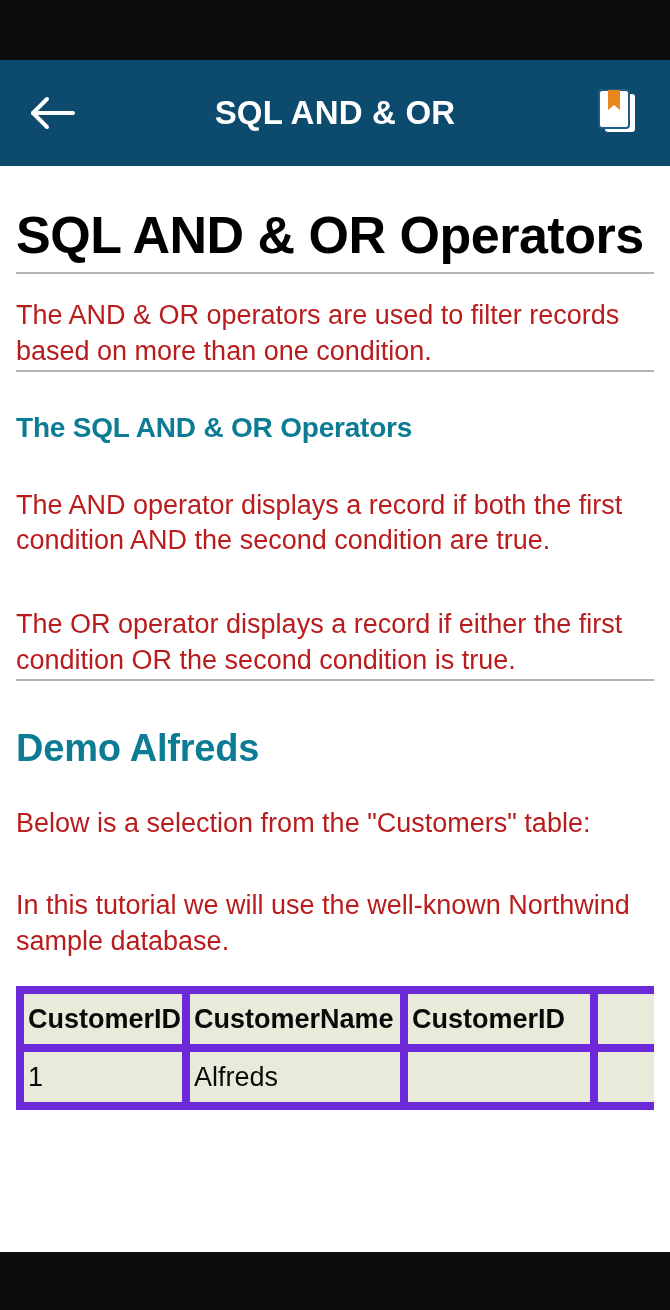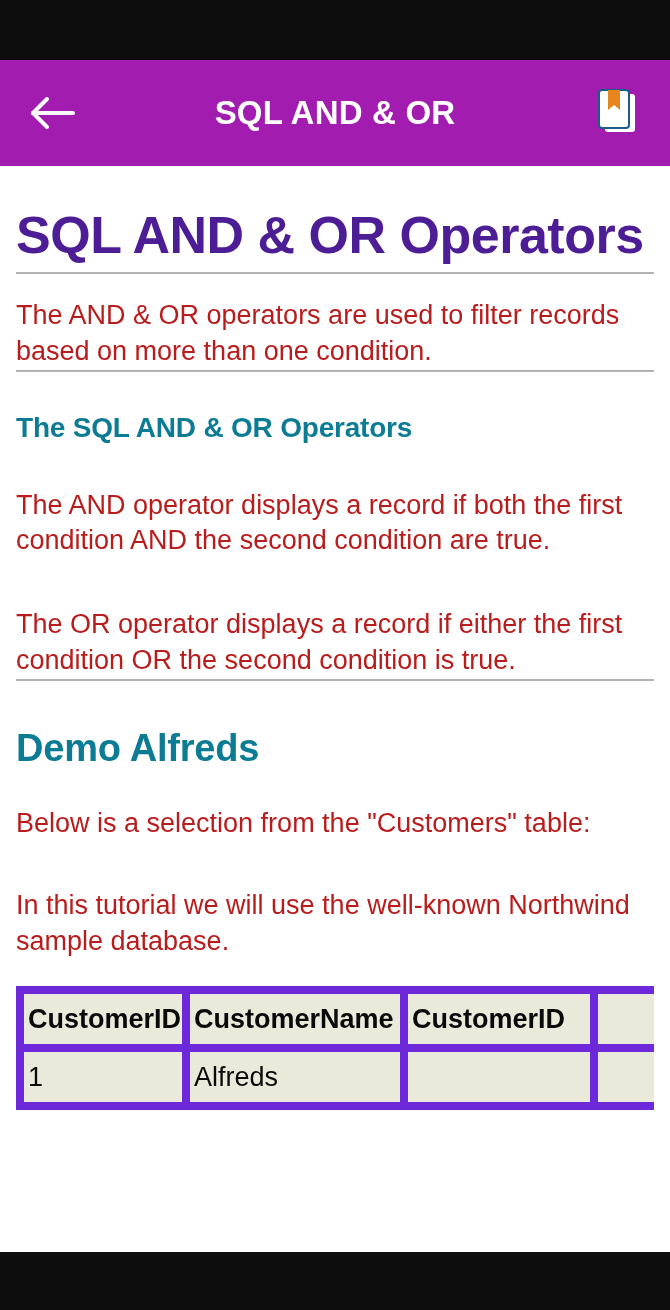--- a/index.html
+++ b/index.html
@@ -25,21 +25,21 @@
   .status-bar {
     height: 60px;
     background: #0d0d0d;
     flex: 0 0 60px;
   }
 
   
   .app-bar {
     height: 106px;
     flex: 0 0 106px;
-    background: #a21caf;
+    background: #0c4a6e;
     display: flex;
     align-items: center;
     padding: 10px 24px;
     position: relative;
   }
 
   .back-btn {
     width: 58px;
     height: 58px;
     display: flex;
@@ -78,21 +78,21 @@
   
   .content {
     flex: 1 1 auto;
     overflow: hidden;
     padding: 0 16px;
     background: #ffffff;
     position: relative;
   }
 
   h1.page-title {
-    color: #4c1d95;
+    color: #000000;
     font-size: 52px;
     font-weight: bold;
     line-height: 1.38;
     letter-spacing: -0.5px;
     margin-top: 34px;
     margin-bottom: 0;
   }
 
   hr.rule {
     border: none;

